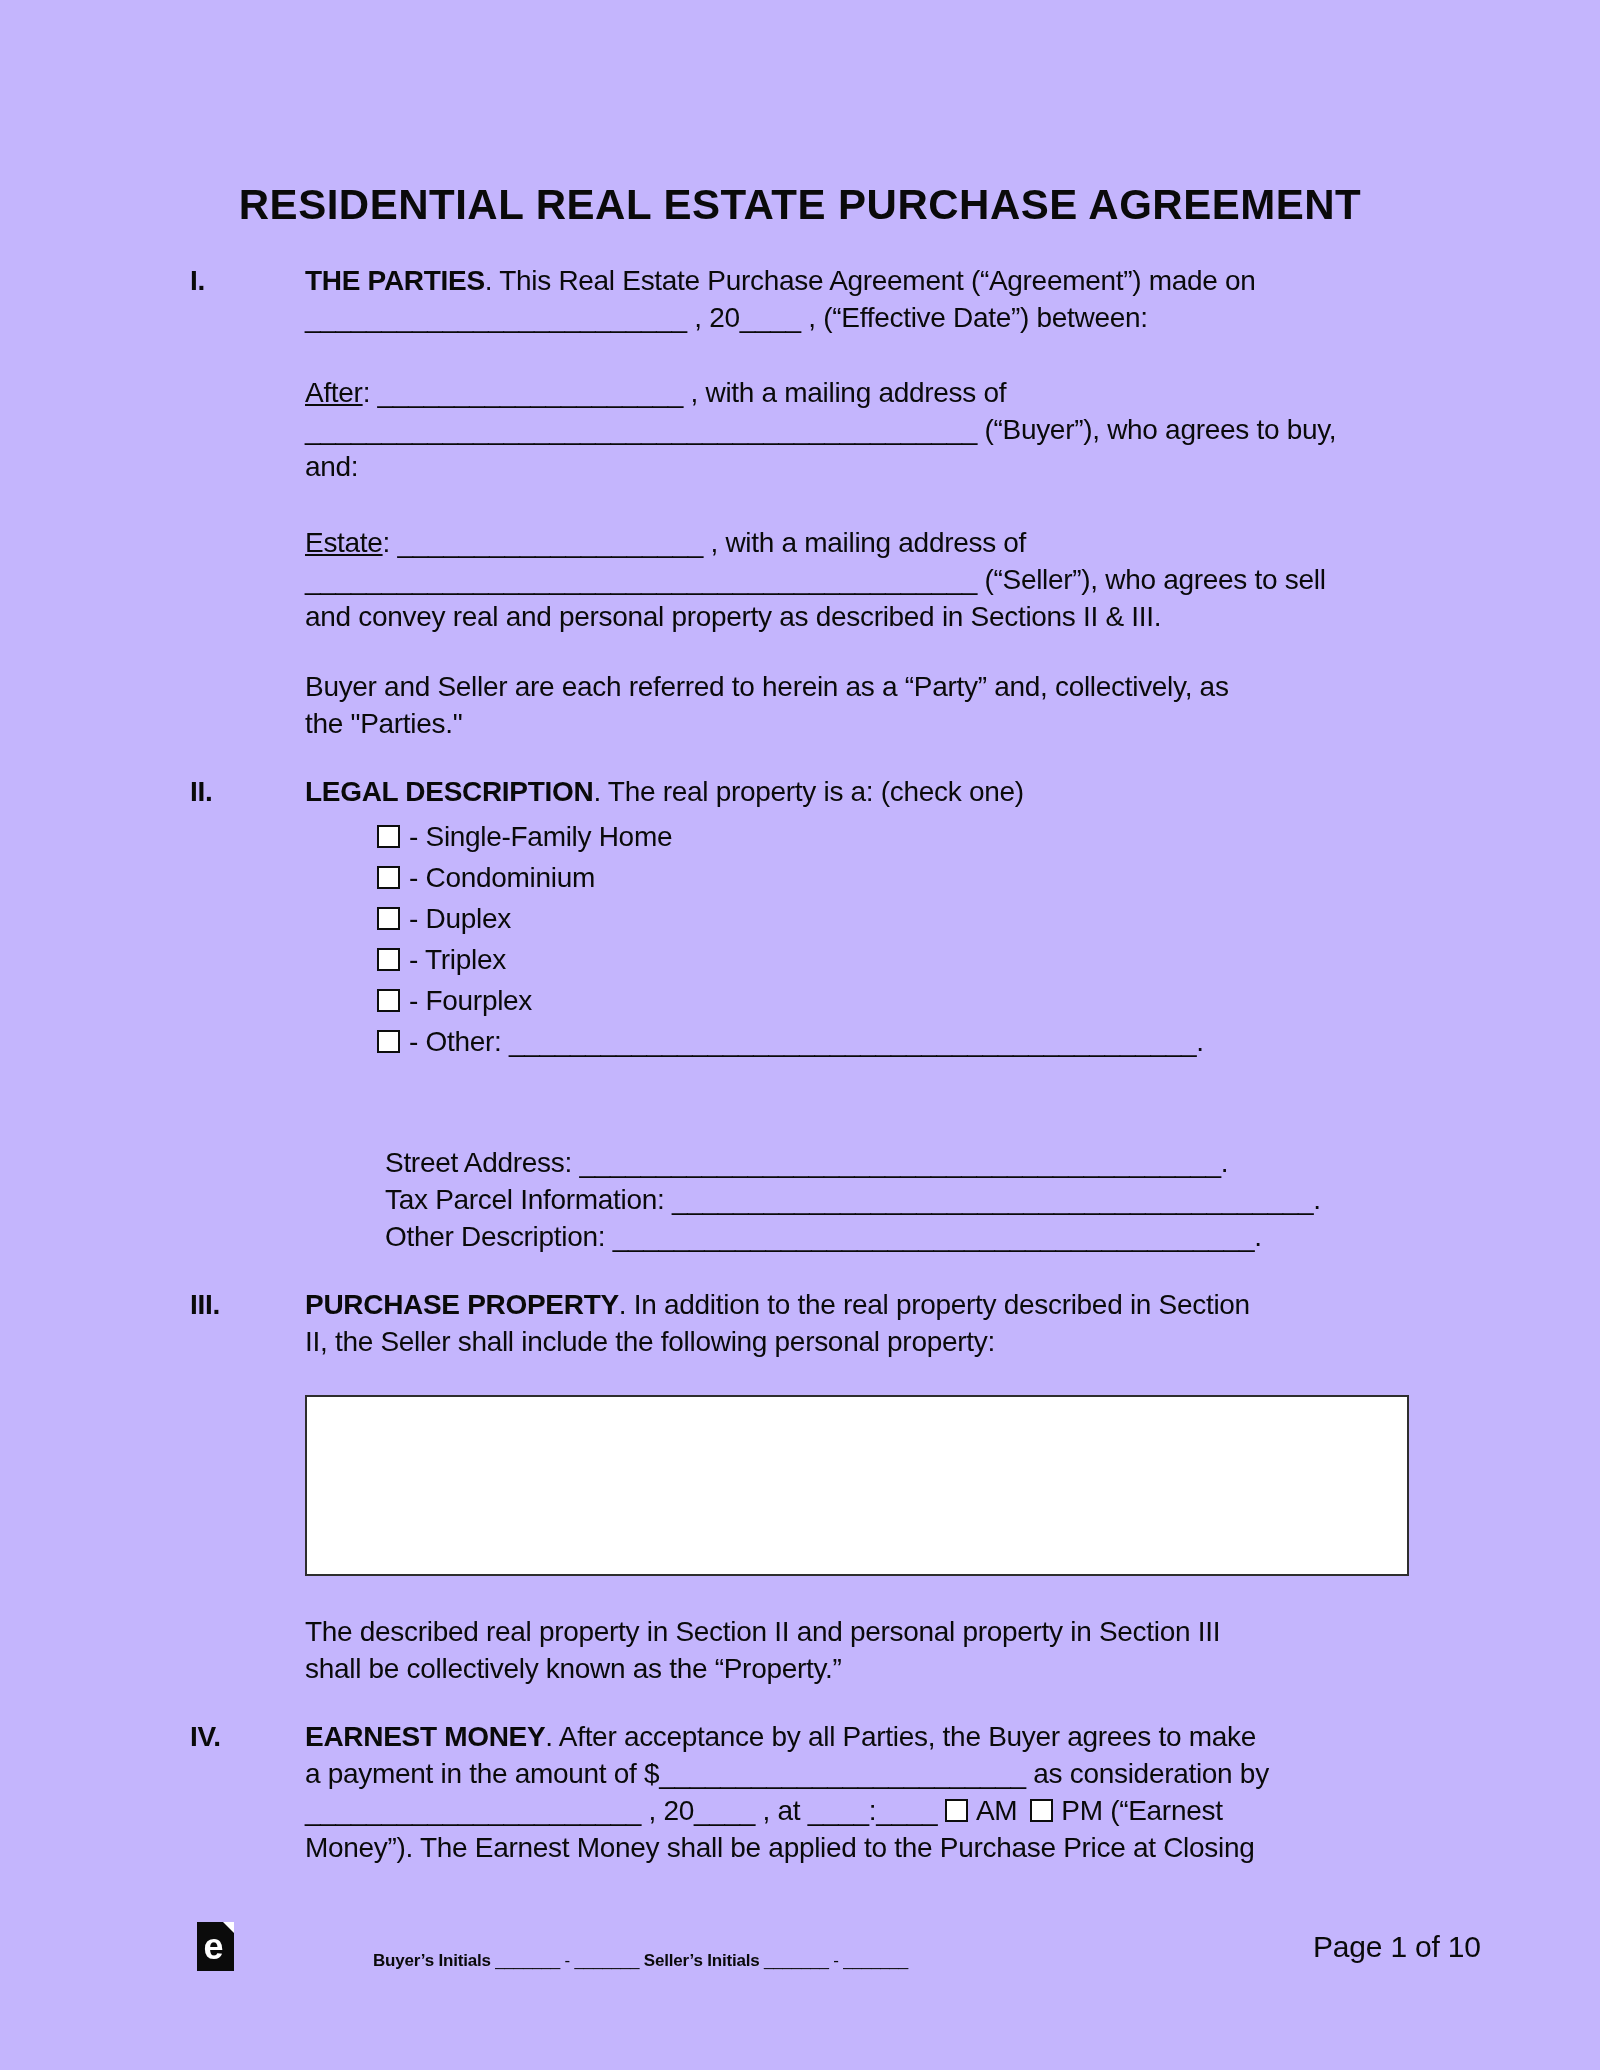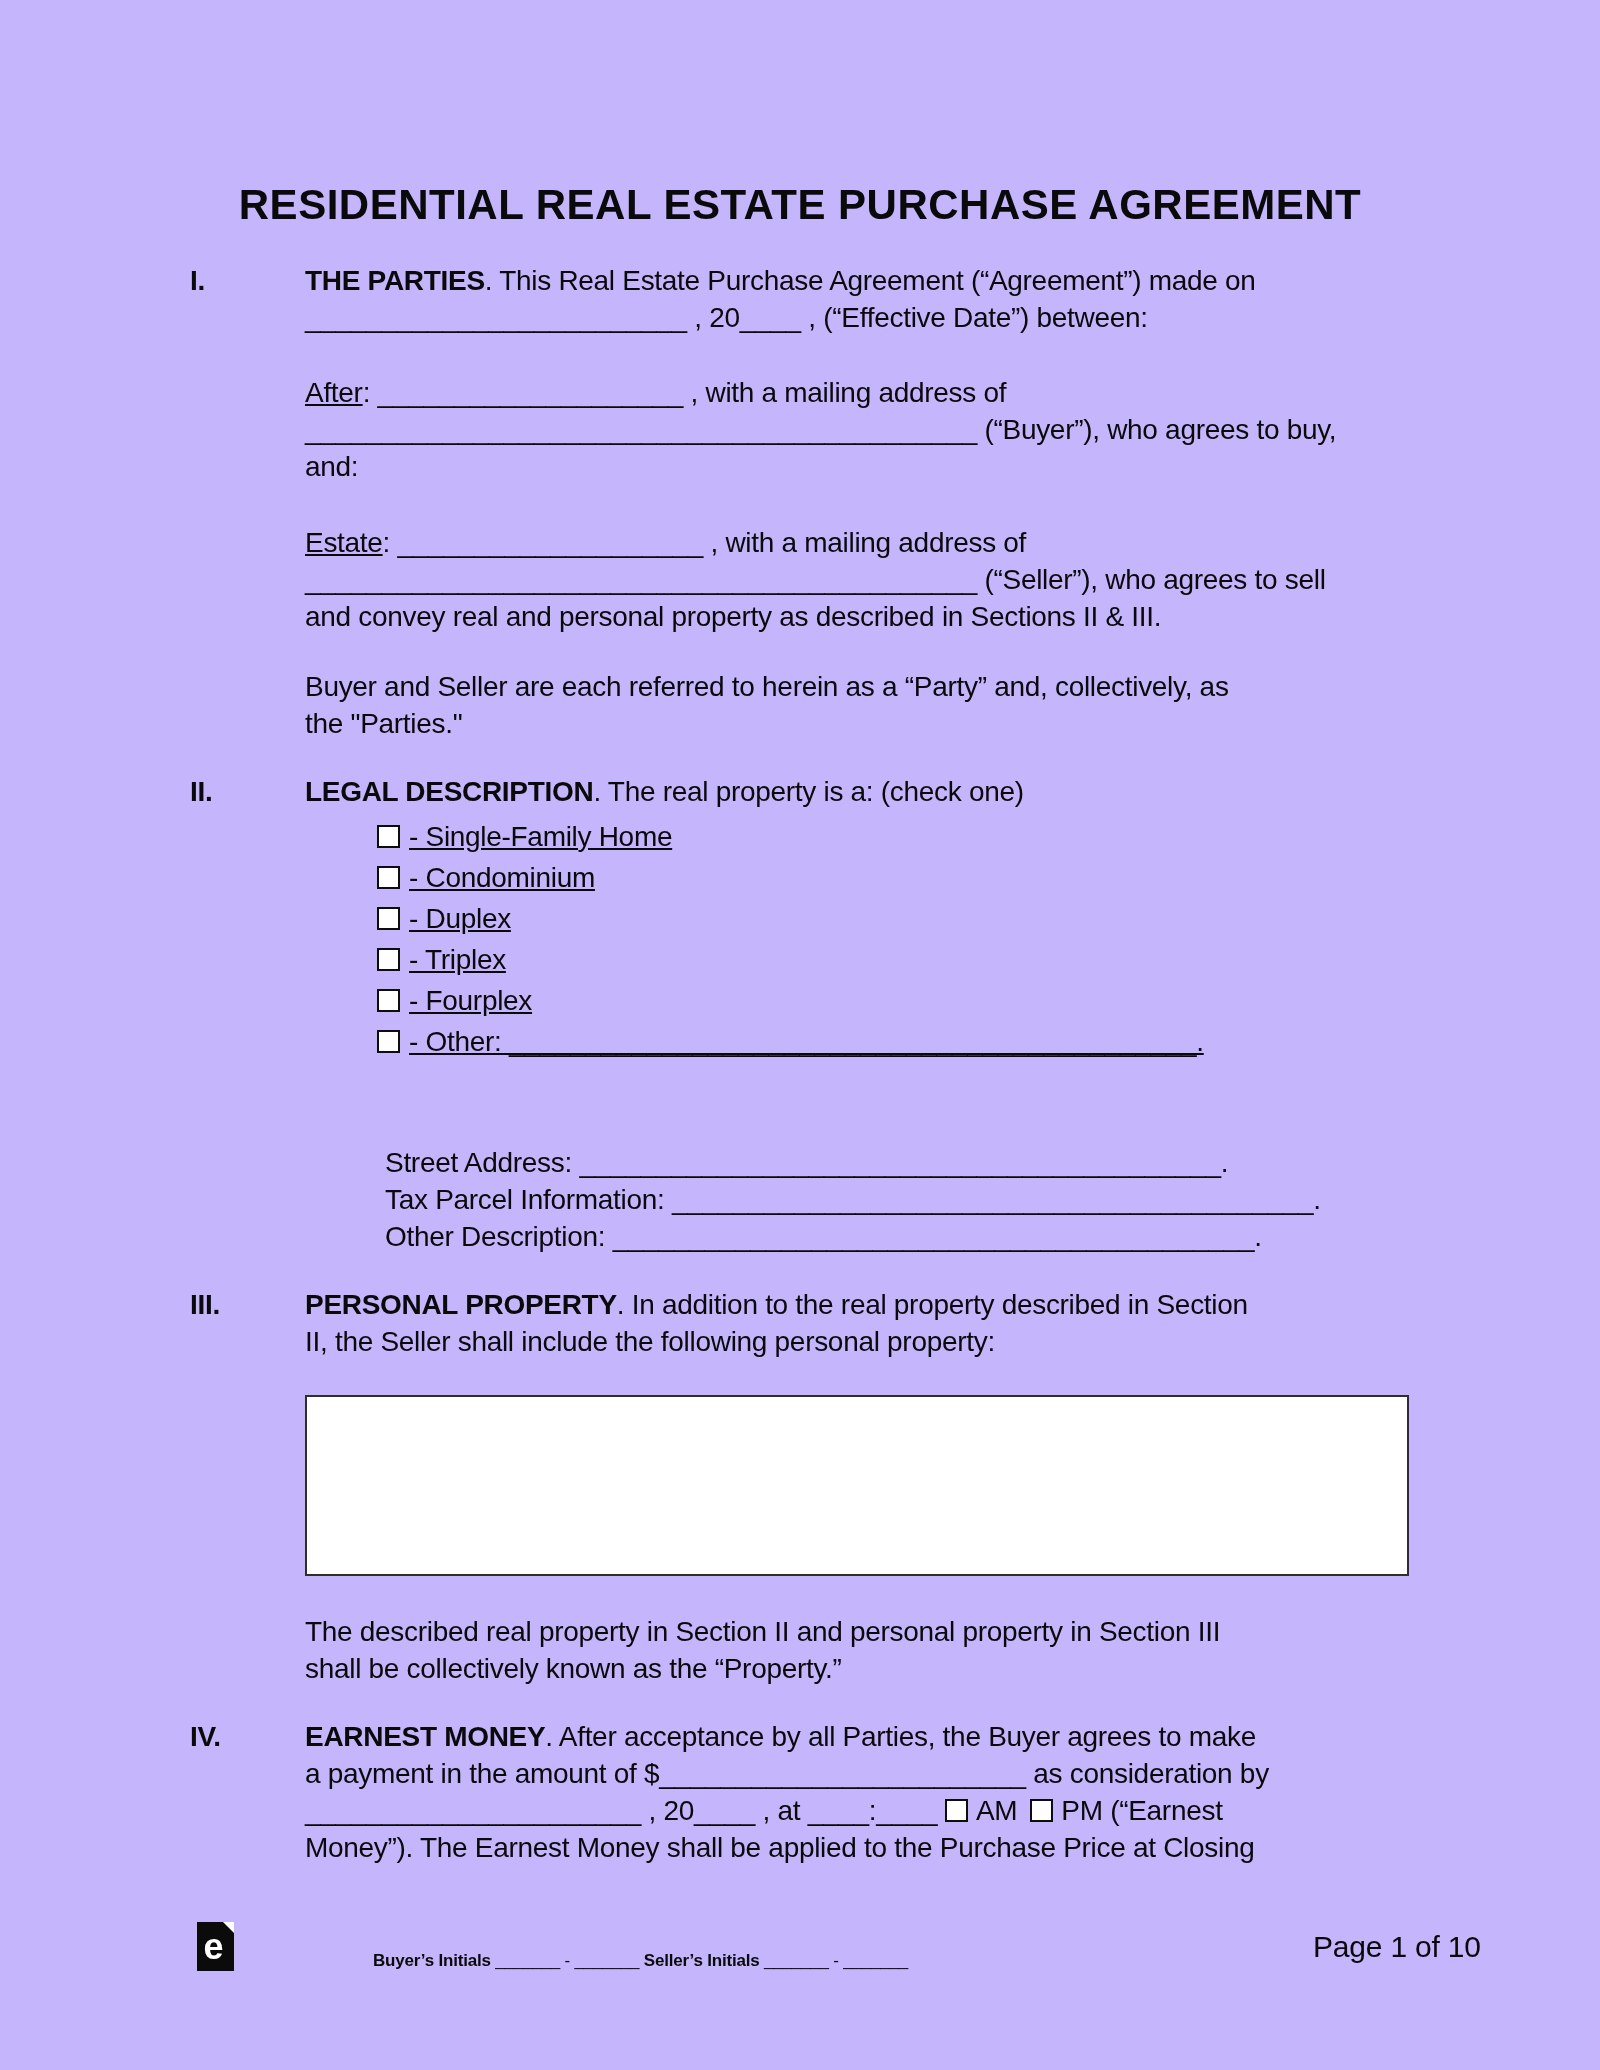--- a/index.html
+++ b/index.html
@@ -43,21 +43,20 @@
   .b { font-weight: bold; }
   .u { text-decoration: underline; }
   .indent-block { position: absolute; left: 377px; }
   .opt-row {
     display: flex;
     align-items: center;
     height: 41px;
     font-size: 28px;
     letter-spacing: -0.3px;
     white-space: pre;
-    text-decoration: underline;
   }
   .cbox {
     width: 19px; height: 19px;
     border: 2.5px solid #0d0d0d;
     background: #fff;
     margin-right: 9px;
     flex: none;
   }
   .cbox-inline {
     display: inline-block;
@@ -158,21 +157,21 @@
     <div class="opt-row"><span class="cbox"></span><span>- Other: _____________________________________________.</span></div>
   </div>
 
   <div class="indent-block" style="top:1144px">
     <div class="addr-line">Street Address: __________________________________________.</div>
     <div class="addr-line">Tax Parcel Information: __________________________________________.</div>
     <div class="addr-line">Other Description: __________________________________________.</div>
   </div>
 
   <div class="sec-num" style="top:1286px">III.</div>
-  <div class="body-block" style="top:1286px"><span class="b">PERSONAL PROPERTY</span><span>. In addition to the real property described in Section
+  <div class="body-block" style="top:1286px"><span class="b">PURCHASE PROPERTY</span><span>. In addition to the real property described in Section
 II, the Seller shall include the following personal property:</span></div>
 
   <div class="pp-box"></div>
 
   <div class="body-block" style="top:1613px">The described real property in Section II and personal property in Section III
 shall be collectively known as the “Property.”</div>
 
   <div class="sec-num" style="top:1718px">IV.</div>
   <div class="body-block" style="top:1718px"><span class="b">EARNEST MONEY</span><span>. After acceptance by all Parties, the Buyer agrees to make
 a payment in the amount of $________________________ as consideration by

